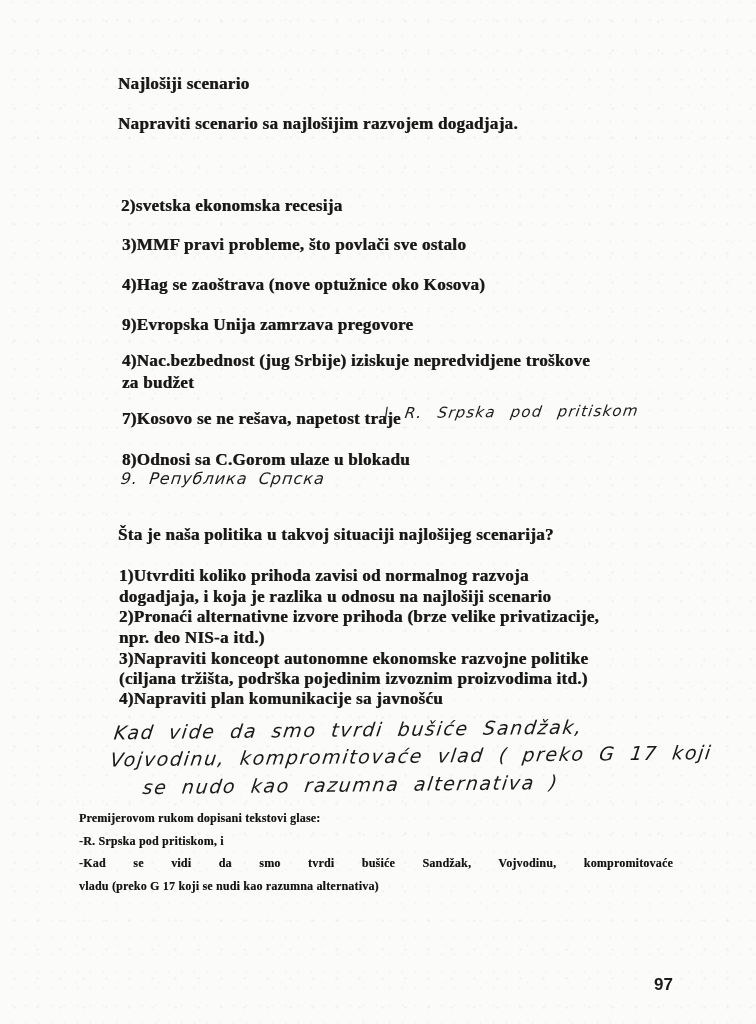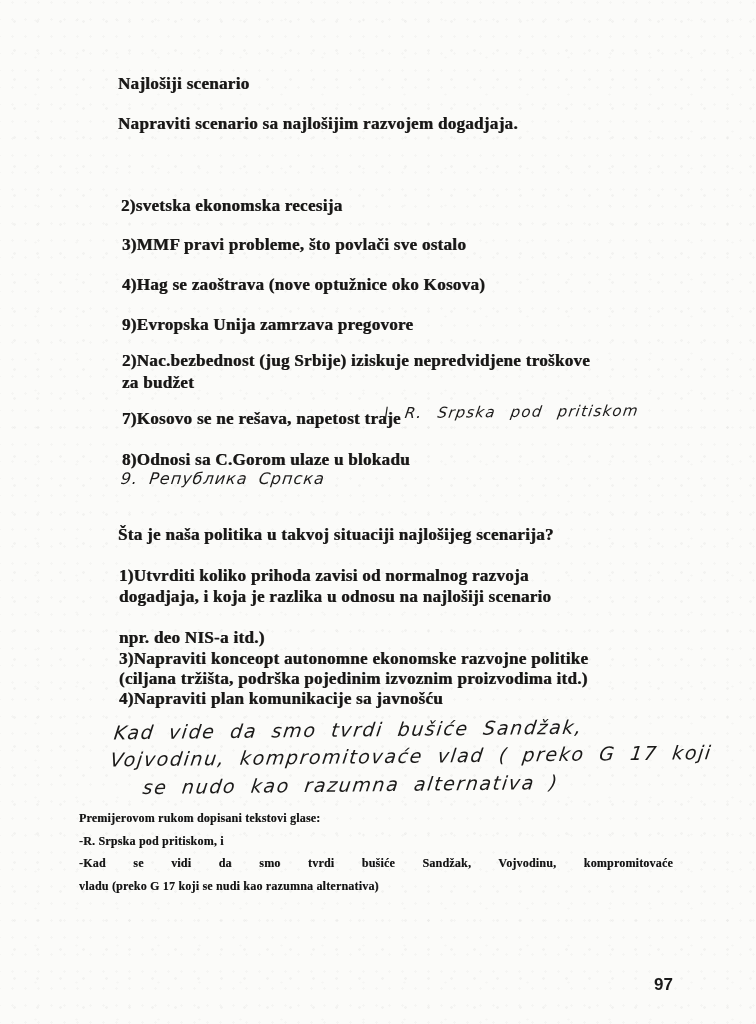--- a/index.html
+++ b/index.html
@@ -101,33 +101,34 @@
 
 <div class="doc">
 
   <div class="t" style="left:118px; top:74px;">Najlošiji scenario</div>
   <div class="t" style="left:118px; top:114px;">Napraviti scenario sa najlošijim razvojem dogadjaja.</div>
 
   <div class="t" style="left:121px; top:196px;">2)svetska ekonomska recesija</div>
   <div class="t" style="left:122px; top:235px;">3)MMF pravi probleme, što povlači sve ostalo</div>
   <div class="t" style="left:122px; top:275px;">4)Hag se zaoštrava (nove optužnice oko Kosova)</div>
   <div class="t" style="left:122px; top:315px;">9)Evropska Unija zamrzava pregovore</div>
-  <div class="t" style="left:122px; top:351px;">2)Nac.bezbednost (jug Srbije) iziskuje nepredvidjene troškove</div>
+  <div class="t" style="left:122px; top:351px;">4)Nac.bezbednost (jug Srbije) iziskuje nepredvidjene troškove</div>
   <div class="t" style="left:122px; top:373px;">za budžet</div>
   <div class="t" style="left:122px; top:409px;">7)Kosovo se ne rešava, napetost traje</div>
   <div class="t" style="left:122px; top:450px;">8)Odnosi sa C.Gorom ulaze u blokadu</div>
 
   <div class="hw hw-note7" style="left:384px; top:403px;">| R. Srpska pod pritiskom</div>
 
   <div class="hw hw-item9" style="left:121px; top:469px;">9. Република Српска</div>
 
   <div class="t" style="left:118px; top:525px;">Šta je naša politika u takvoj situaciji najlošijeg scenarija?</div>
 
   <div class="t" style="left:119px; top:566px;">1)Utvrditi koliko prihoda zavisi od normalnog razvoja</div>
   <div class="t" style="left:119px; top:587px;">dogadjaja, i koja je razlika u odnosu na najlošiji scenario</div>
+  <div class="t" style="left:119px; top:607px;">2)Pronaći alternativne izvore prihoda (brze velike privatizacije,</div>
   <div class="t" style="left:119px; top:628px;">npr. deo NIS-a itd.)</div>
   <div class="t" style="left:119px; top:649px;">3)Napraviti konceopt autonomne ekonomske razvojne politike</div>
   <div class="t" style="left:119px; top:669px;">(ciljana tržišta, podrška pojedinim izvoznim proizvodima itd.)</div>
   <div class="t" style="left:119px; top:689px;">4)Napraviti plan komunikacije sa javnošću</div>
 
   <div class="hw-block">
     <div class="hwline" style="left:4px; top:0px;">Kad vide da smo tvrdi bušiće Sandžak,</div>
     <div class="hwline" style="left:0px; top:27px;">Vojvodinu, kompromitovaće vlad ( preko G 17 koji</div>
     <div class="hwline" style="left:32px; top:55px;">se nudo kao razumna alternativa )</div>
   </div>

